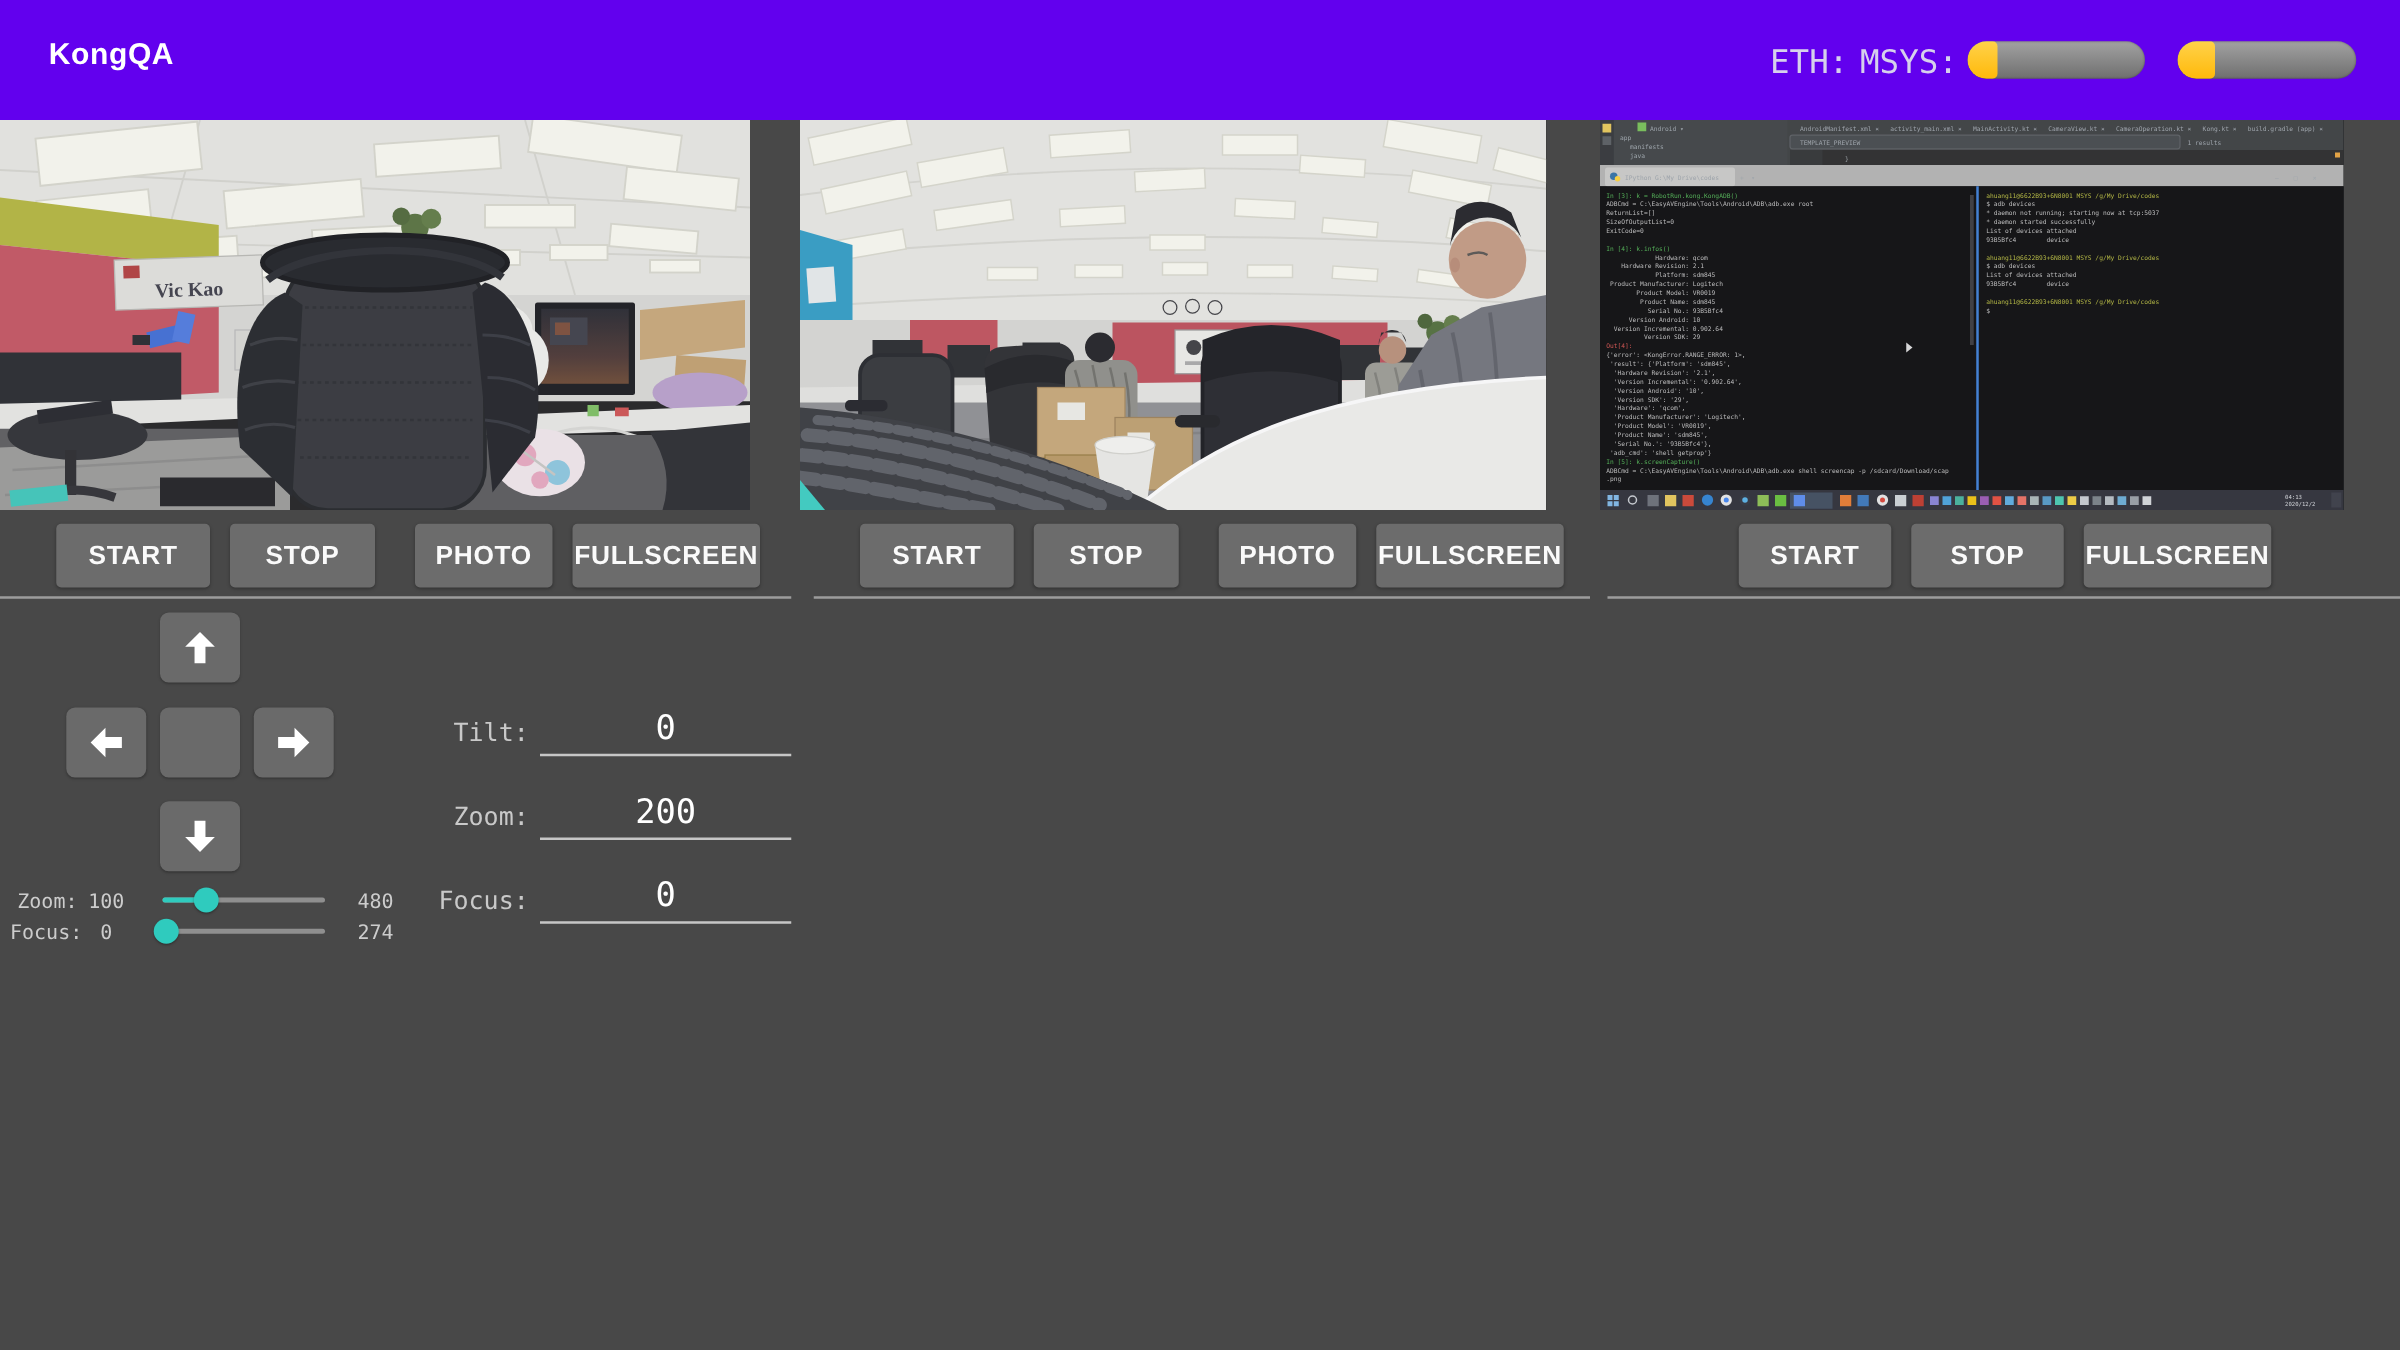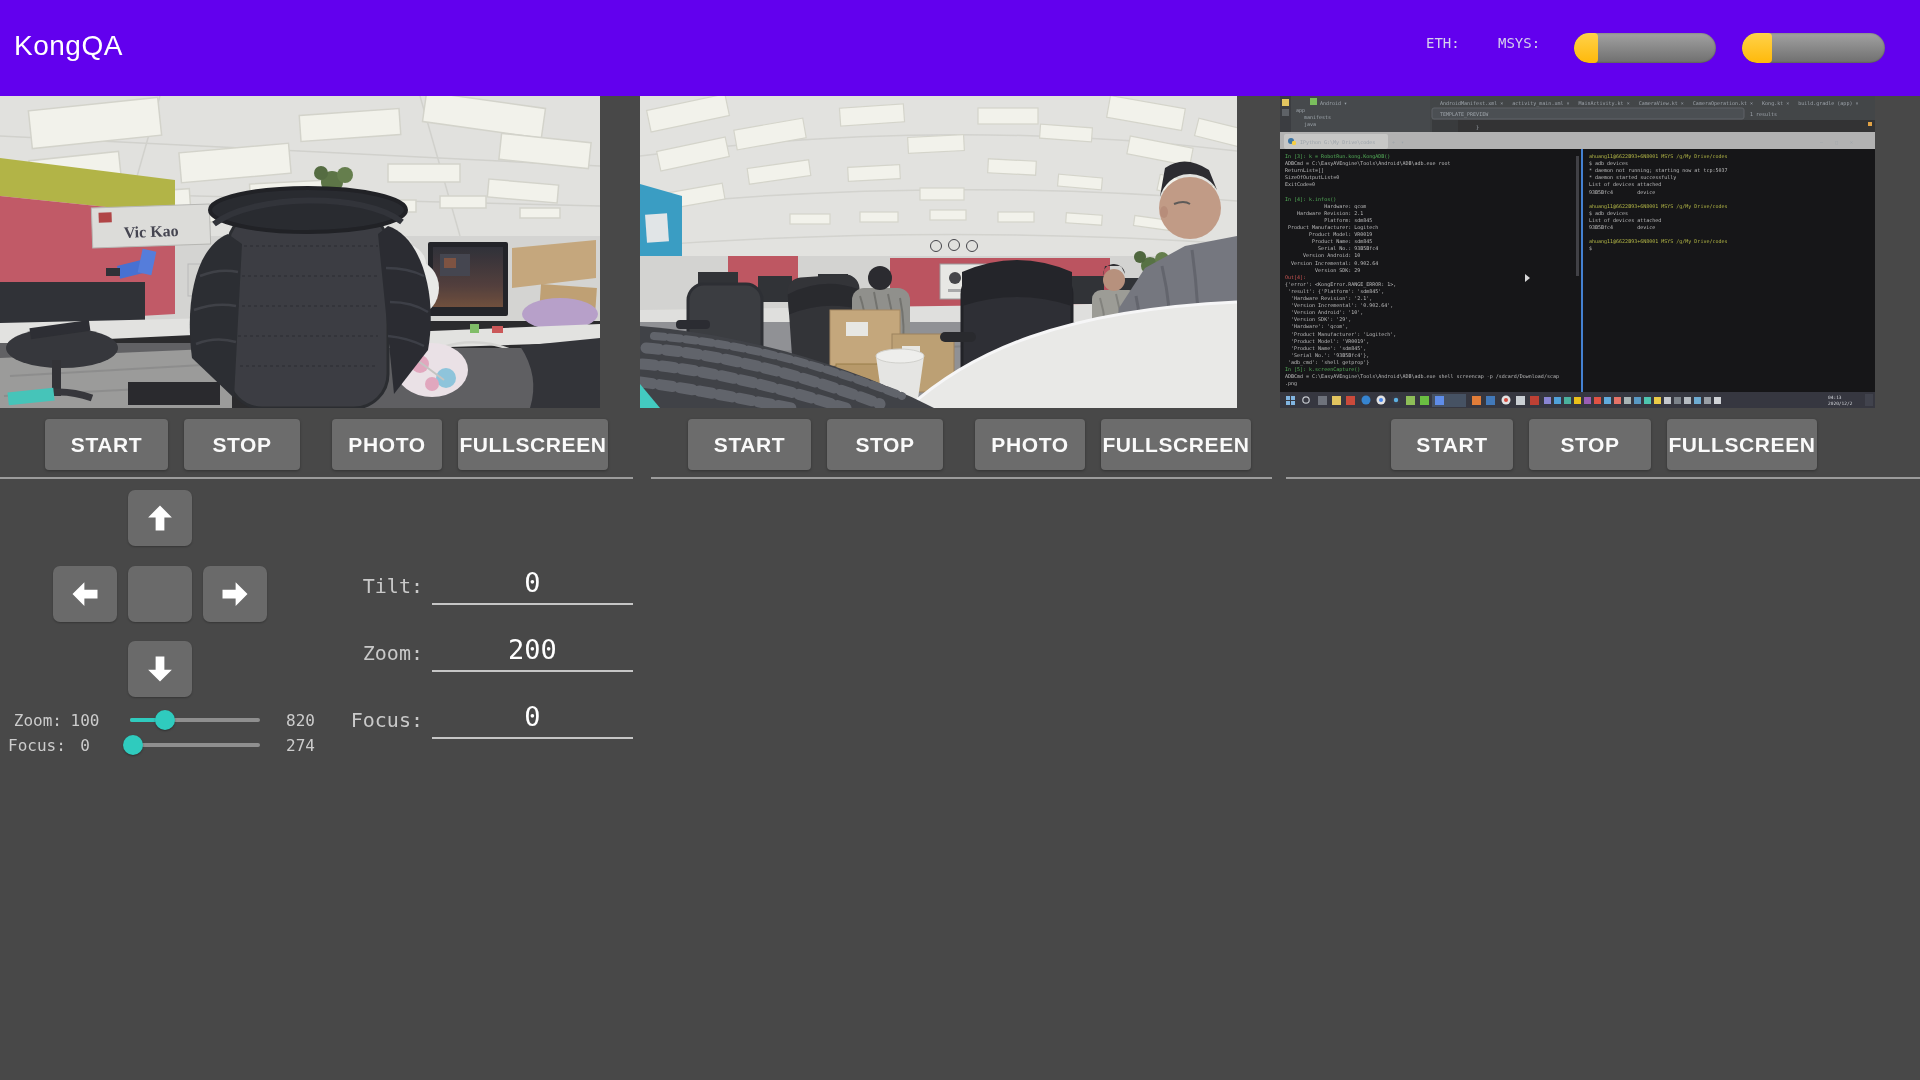--- a/index.html
+++ b/index.html
@@ -1,21 +1,21 @@
 <!DOCTYPE html>
 <html><head>
 <meta charset="utf-8">
 <style>
   html,body{margin:0;padding:0;background:#303030;}
   .app{position:relative;width:1920px;height:1080px;background:#484848;overflow:hidden;
        font-family:"Liberation Sans",sans-serif;}
   
   .header{position:absolute;left:0;top:0;width:1920px;height:96px;background:#6200EE;}
-  .app-title{position:absolute;left:14px;top:30px;font-size:28px;font-weight:normal;color:#FFFFFF;letter-spacing:.5px;}
-  .net-label{position:absolute;top:35px;font-family:"DejaVu Sans Mono",monospace;font-size:14px;color:#D6D0EC;margin-left:10px;}
+  .app-title{position:absolute;left:39px;top:30px;font-size:24px;font-weight:bold;color:#FFFFFF;letter-spacing:.5px;}
+  .net-label{position:absolute;top:35px;font-family:"DejaVu Sans Mono",monospace;font-size:26px;color:#D6D0EC;}
   .eth-label{left:1416px;} .wifi-label{left:1488px;}
   .sbar{position:absolute;top:33px;height:30px;border-radius:15px;overflow:hidden;
         background:linear-gradient(180deg,#A2A2A2 0%,#8B8B8B 45%,#6F6F6F 100%);box-shadow:inset 0 0 2px rgba(0,0,0,.4);}
   .sbar-eth{left:1574px;width:142px;} .sbar-wifi{left:1742px;width:143px;}
   .sfill{position:absolute;left:0;top:0;height:100%;border-radius:15px 4px 4px 15px;
          background:linear-gradient(180deg,#FFD24A,#FFB90A);}
   
   .cam{position:absolute;top:96px;height:312px;background:#1d1d1f;overflow:hidden;}
   .cam1{left:0;width:600px;} .cam2{left:640px;width:597px;} .cam3{left:1280px;width:595px;}
   .cam svg{display:block;}
@@ -559,21 +559,21 @@
   </div>
 
   <div class="srow s-zoom">
     <div class="slabel">Zoom:</div>
     <div class="smin">100</div>
     <div class="strack">
       <div class="sline"></div>
       <div class="sactive" style="width: 27%;"></div>
       <div class="sthumb" style="left: calc(27% - 10px);"></div>
     </div>
-    <div class="smax">820</div>
+    <div class="smax">480</div>
   </div>
   <div class="srow s-focus">
     <div class="slabel">Focus:</div>
     <div class="smin">0</div>
     <div class="strack">
       <div class="sline"></div>
       <div class="sactive" style="width: 2%;"></div>
       <div class="sthumb" style="left: calc(2% - 10px);"></div>
     </div>
     <div class="smax">274</div>

